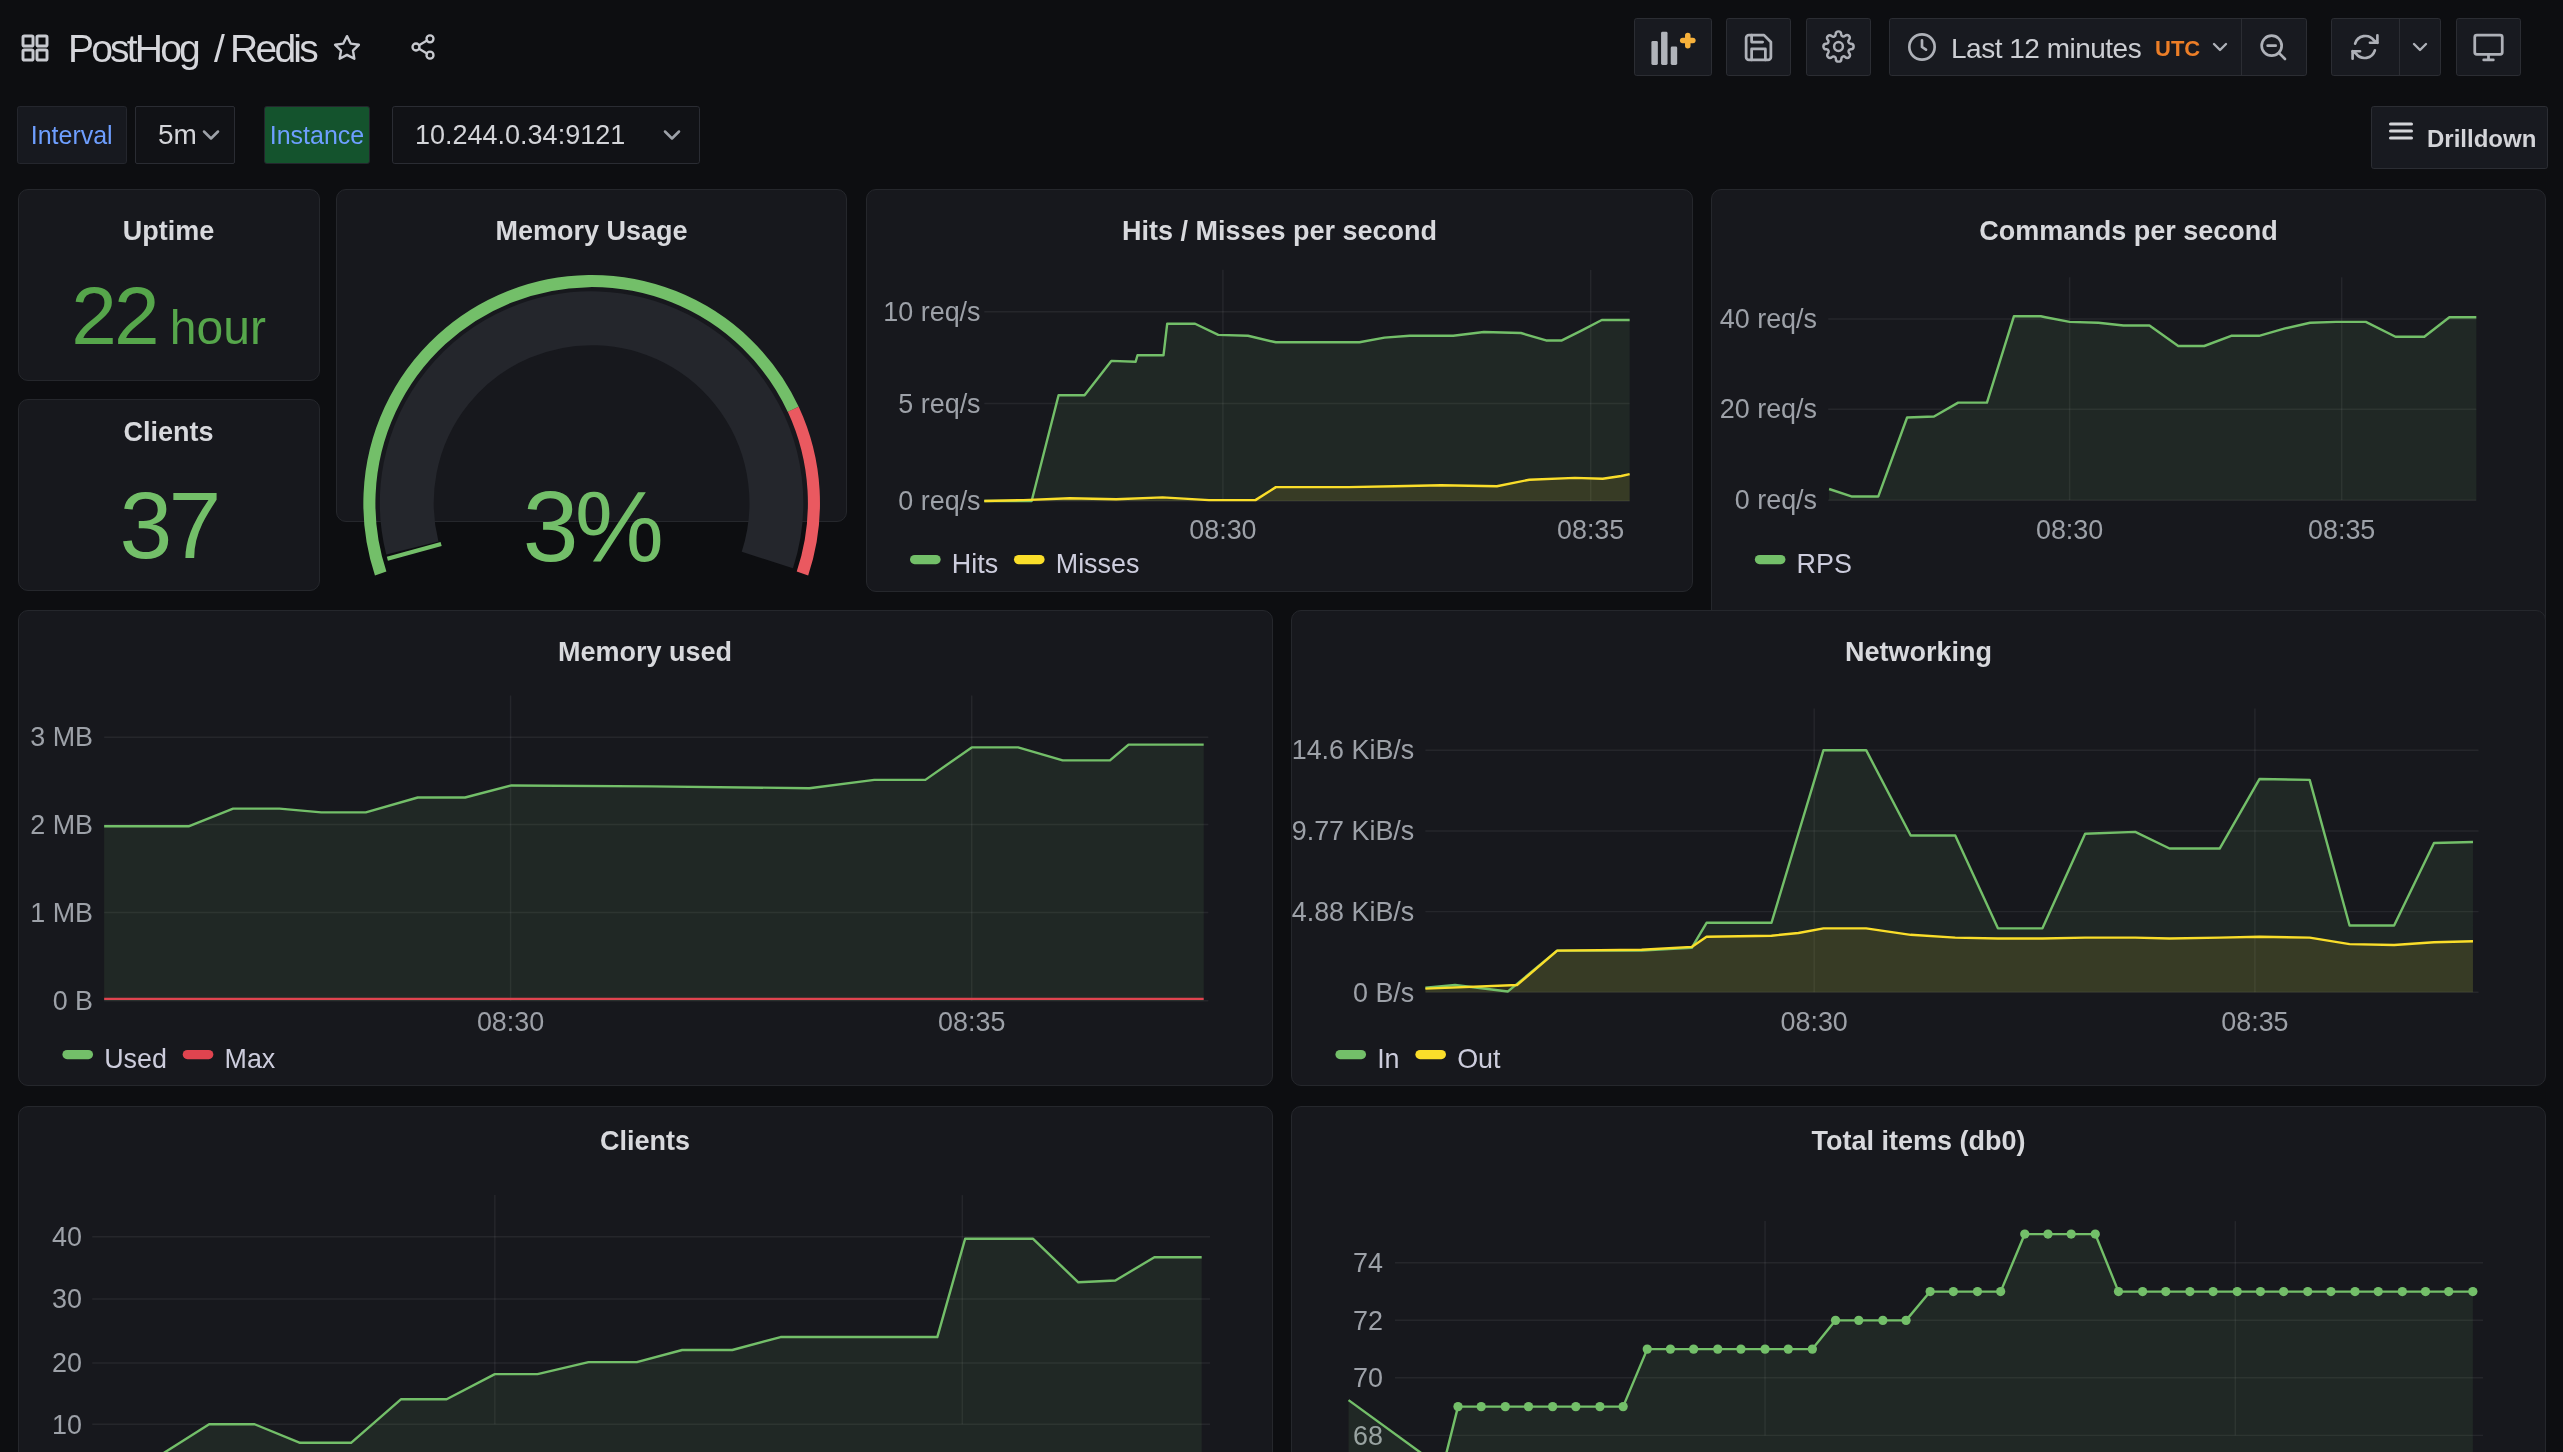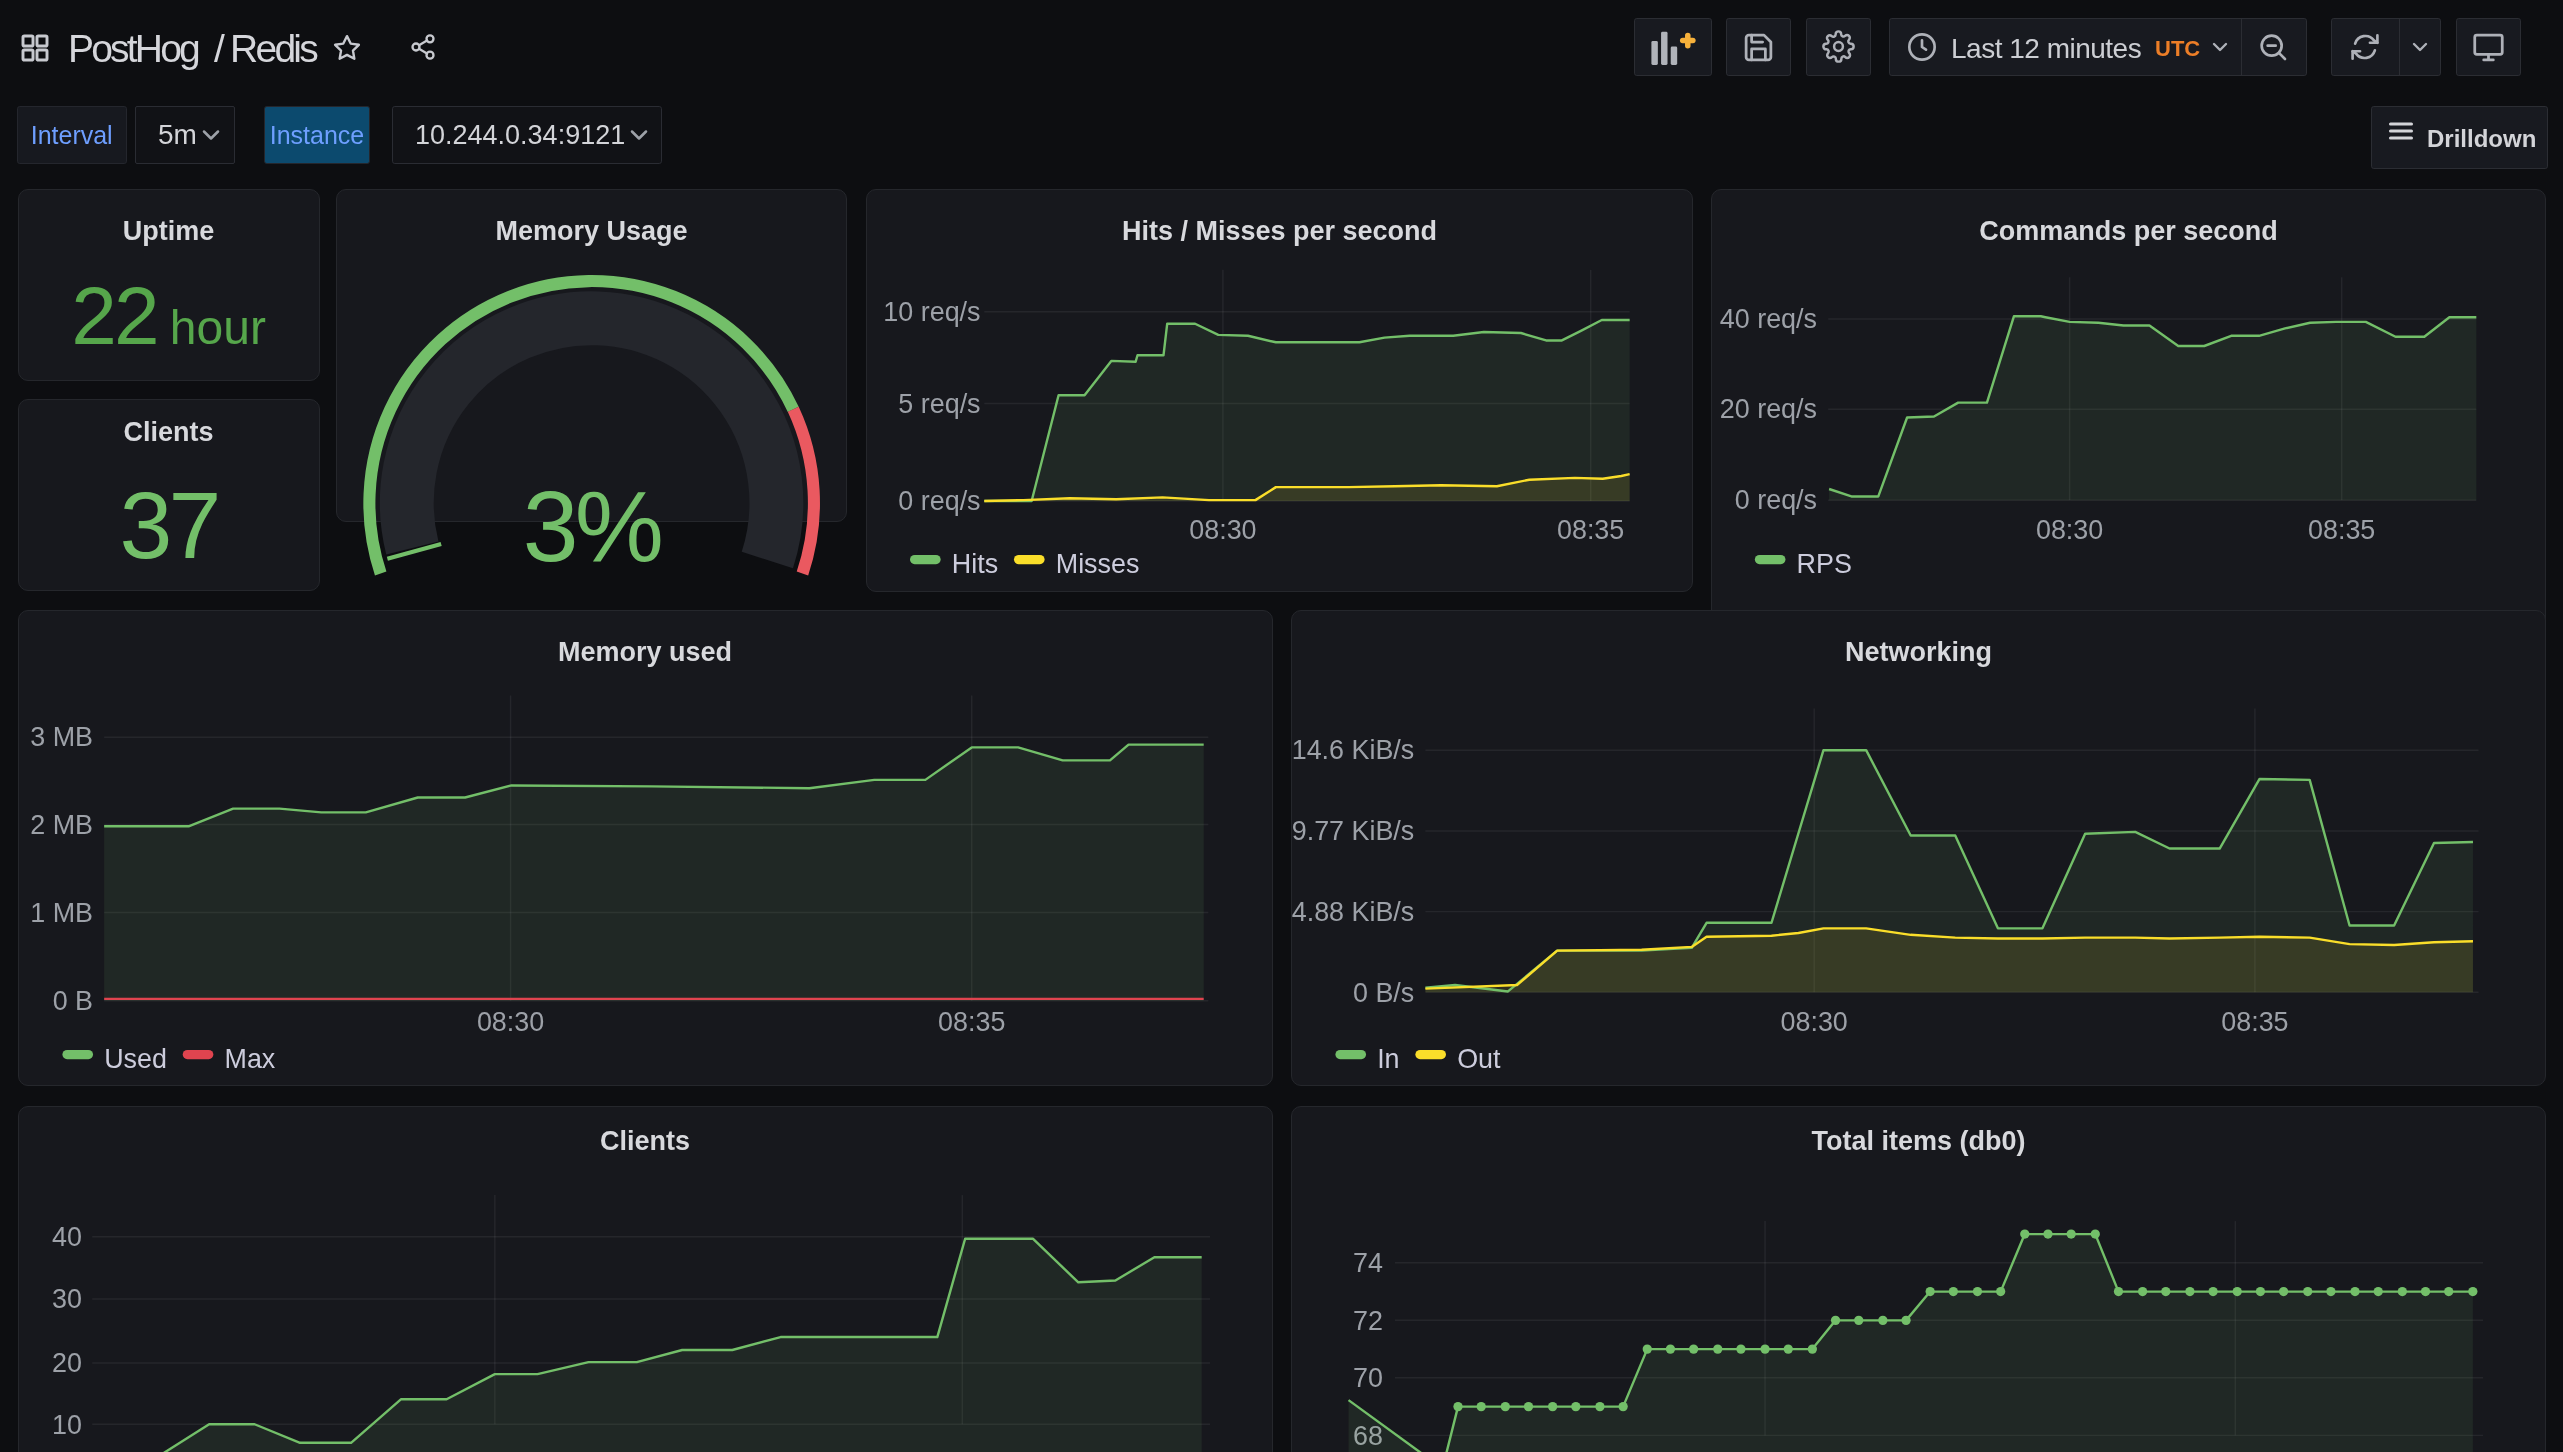--- a/index.html
+++ b/index.html
@@ -75,22 +75,22 @@
     <rect x="2" y="3" width="20" height="14" rx="1.5"></rect>
     <path d="M12 17v3M8.5 21h7" stroke-width="2"></path>
   </svg>
 <div style="position:absolute;left:16.7px;top:106px;width:110px;height:58px;background:#17191f;border:0.9px solid #24262d;border-radius:2.8px;display:flex;align-items:center;justify-content:center;color:#6e9fff;font-size:25px;font-weight:500">Interval</div>
 <div style="position:absolute;left:135px;top:106px;width:100px;height:58px;background:#111216;border:0.9px solid #2a2c33;border-radius:2px;display:flex;align-items:center;justify-content:space-between;color:#d3d4d8;font-size:28px;padding:0 13px 0 22px;box-sizing:border-box">
     <span>5m</span>
     <svg width="28" height="28" viewBox="0 0 24 24" fill="none" stroke="#9da1a8" stroke-width="2.2" stroke-linecap="round" stroke-linejoin="round" style="flex:0 0 auto">
       <path d="M6 9l6 6 6-6"></path>
     </svg>
   </div>
-<div style="position:absolute;left:264px;top:106px;width:106px;height:58px;background:#0c4a6e;border:0.9px solid #24262d;border-radius:2.8px;display:flex;align-items:center;justify-content:center;color:#6e9fff;font-size:25px;font-weight:500">Instance</div>
-<div style="position:absolute;left:392px;top:106px;width:270px;height:58px;background:#111216;border:0.9px solid #2a2c33;border-radius:2.8px;display:flex;align-items:center;justify-content:space-between;color:#d3d4d8;font-size:27px;padding:0 13px 0 22px;box-sizing:border-box">
+<div style="position:absolute;left:264px;top:106px;width:106px;height:58px;background:#14532d;border:0.9px solid #24262d;border-radius:2.8px;display:flex;align-items:center;justify-content:center;color:#6e9fff;font-size:25px;font-weight:500">Instance</div>
+<div style="position:absolute;left:392px;top:106px;width:308px;height:58px;background:#111216;border:0.9px solid #2a2c33;border-radius:2.8px;display:flex;align-items:center;justify-content:space-between;color:#d3d4d8;font-size:27px;padding:0 13px 0 22px;box-sizing:border-box">
     <span>10.244.0.34:9121</span>
     <svg width="28" height="28" viewBox="0 0 24 24" fill="none" stroke="#9da1a8" stroke-width="2.2" stroke-linecap="round" stroke-linejoin="round" style="flex:0 0 auto">
       <path d="M6 9l6 6 6-6"></path>
     </svg>
   </div>
 <div class="btn" style="left:2371px;top:106px;width:177px;height:63px"></div>
 <svg style="position:absolute;left:2387px;top:117px" width="28" height="28" viewBox="0 0 24 24" fill="none" stroke="#d3d4d8" stroke-width="2.6" stroke-linecap="round" stroke-linejoin="round">
     <path d="M3 6h18M3 12h18M3 18h18"></path>
   </svg>
 <div style="position:absolute;left:2427px;top:125px;font-size:24px;font-weight:700;color:#d3d4d8">Drilldown</div>

